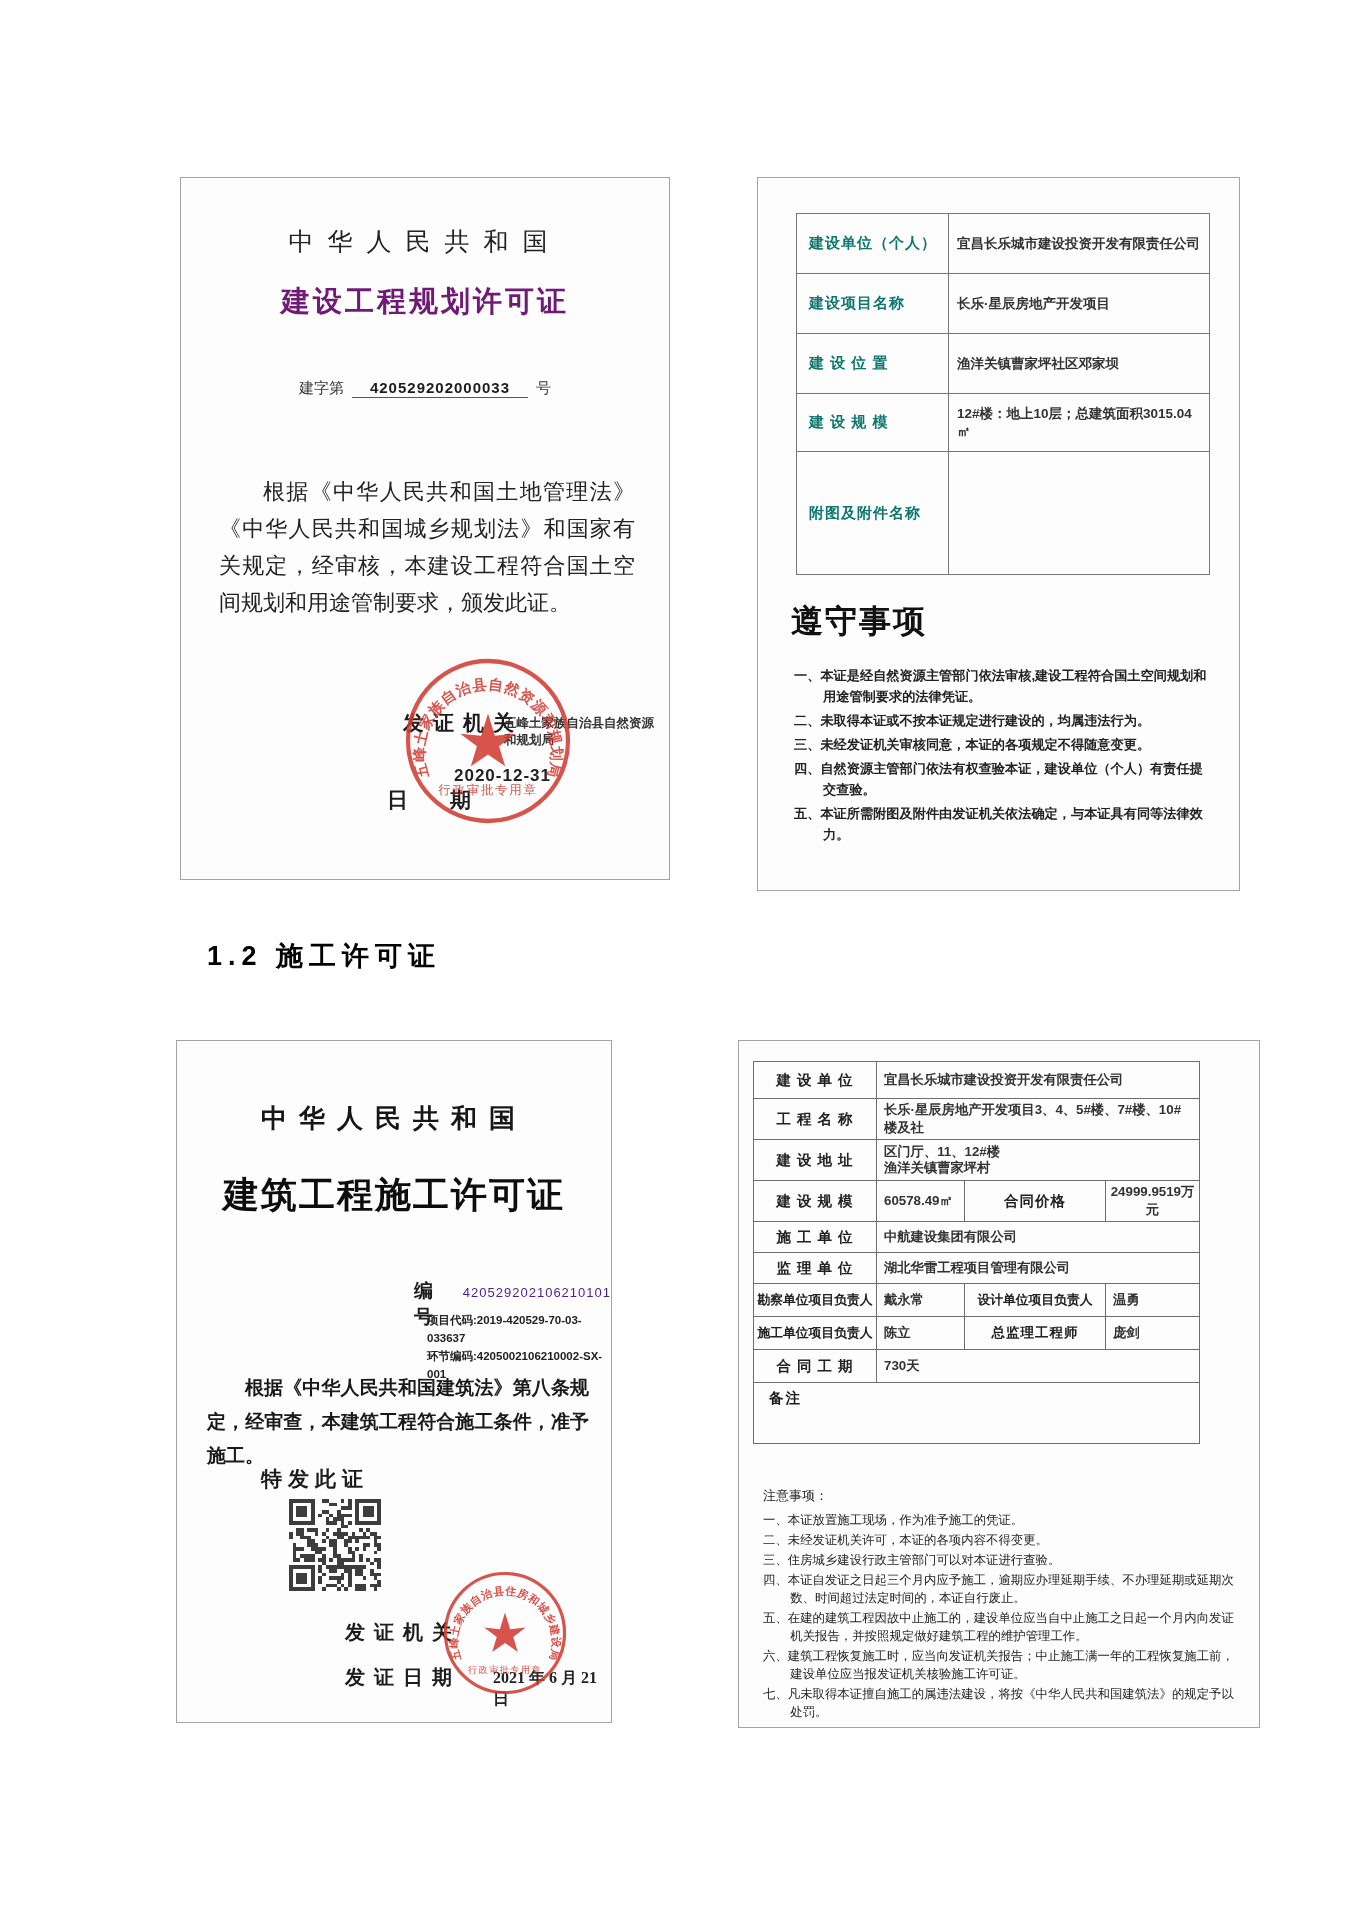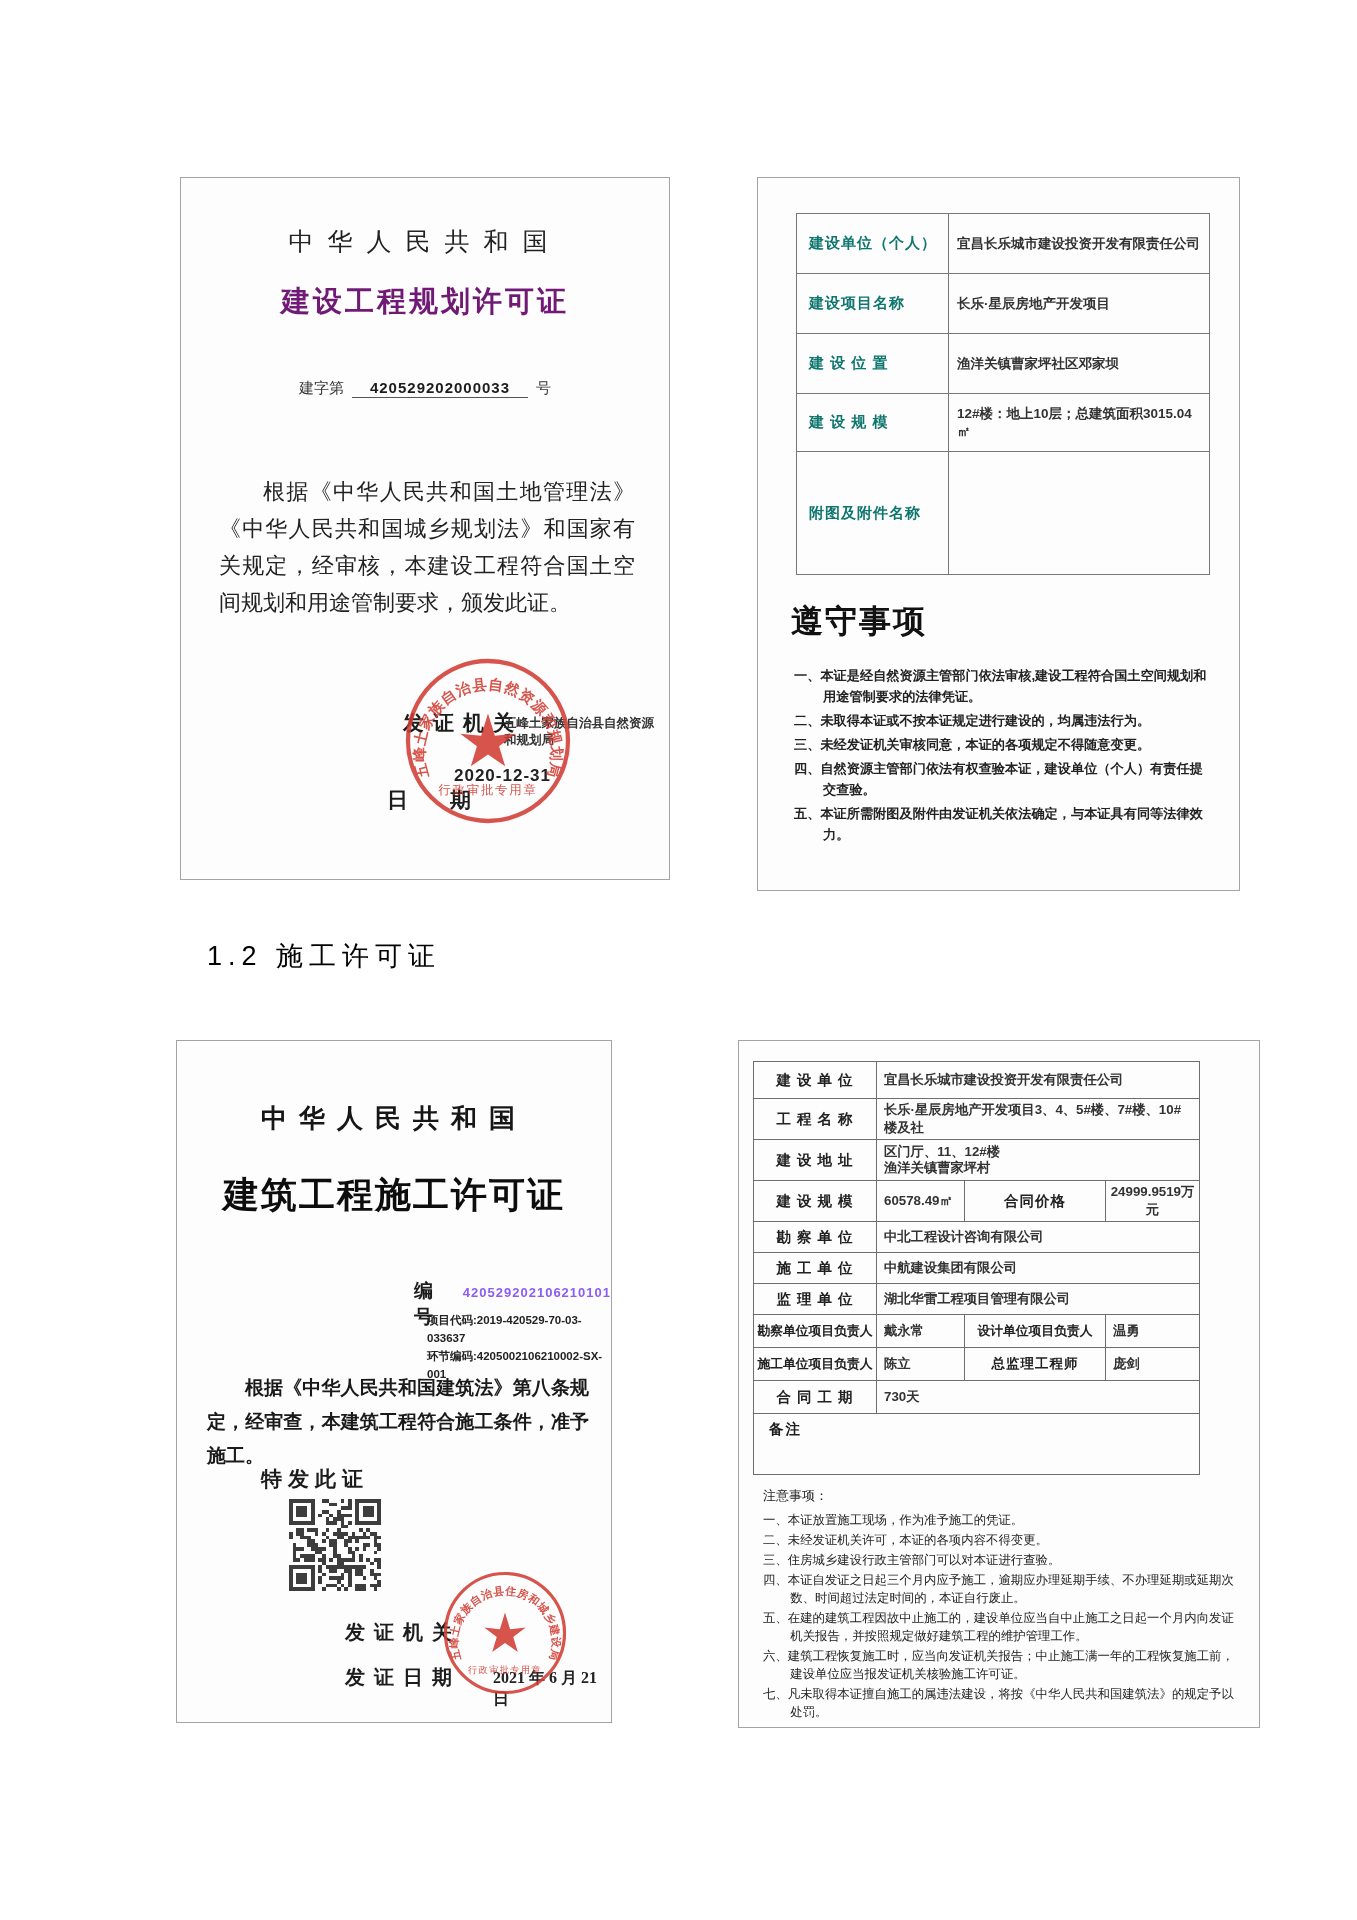--- a/index.html
+++ b/index.html
@@ -36,30 +36,30 @@
   .doc2{left:757px;top:177px;width:481px;height:712px;}
   .t2{position:absolute;left:38px;top:35px;width:414px;border-collapse:collapse;table-layout:fixed;}
   .t2 td{border:1px solid #777;vertical-align:middle;}
   .t2 .lb{width:138px;font-size:15px;font-weight:600;letter-spacing:1px;padding-left:12px;color:#0f766e;}
   .t2 .vl{font-size:13.5px;font-weight:600;color:#333;padding:4px 8px;}
   .d2-notice-title{left:33px;top:422px;font-size:32px;font-weight:bold;letter-spacing:2px;color:#111;}
   .d2-items{left:36px;top:487px;width:414px;font-size:13.2px;line-height:21px;color:#222;font-weight:600;}
   .hang{padding-left:2.2em;text-indent:-2.2em;margin-bottom:3px;}
 
   
-  .sec-head{position:absolute;left:207px;top:938px;margin:0;font-size:27px;font-weight:normal;
+  .sec-head{position:absolute;left:207px;top:938px;margin:0;font-size:27px;font-weight:bold;
             letter-spacing:6px;color:#000;}
 
   
   .doc3{left:176px;top:1040px;width:434px;height:681px;}
   .d3-country{top:60px;font-size:26px;font-weight:bold;letter-spacing:12px;color:#161616;}
   .d3-title{top:130px;font-size:36px;font-weight:bold;letter-spacing:2px;color:#0d0d0d;}
   .d3-no{left:237px;top:237px;display:flex;align-items:baseline;gap:12px;}
   .d3-no .lab{font-size:19px;font-weight:bold;letter-spacing:3px;}
-  .d3-no .val{font-size:13px;font-weight:bold;letter-spacing:1px;color:#8b5cf6;}
+  .d3-no .val{font-size:13px;font-weight:normal;letter-spacing:1px;color:#4c1d95;}
   .d3-codes{left:250px;top:270px;font-size:11.5px;font-weight:bold;line-height:18px;color:#222;}
   .d3-body{left:30px;top:330px;width:382px;font-size:19px;line-height:34px;text-indent:2em;
            text-align:justify;color:#1a1a1a;font-weight:600;}
   .d3-grant{left:84px;top:424px;font-size:21px;font-weight:bold;letter-spacing:6px;}
   .d3-qr{position:absolute;left:112px;top:458px;width:92px;height:92px;}
   .d3-issuer{left:168px;top:578px;font-size:20px;font-weight:bold;letter-spacing:2px;}
   .d3-datel{left:168px;top:623px;font-size:20px;font-weight:bold;letter-spacing:2px;}
   .d3-datev{left:316px;top:627px;font-size:16px;font-weight:600;color:#222;}
 
   
@@ -198,24 +198,20 @@
           <div>渔洋关镇曹家坪村</div>
         </td>
       </tr>
       <tr>
         <td class="lb" style="height:38px">建 设 规 模</td>
         <td class="vl">60578.49㎡</td>
         <td class="lb">合同价格</td>
         <td class="vl vlc">24999.9519万元</td>
       </tr>
       <tr>
-        <td class="lb" style="height:28px">勘 察 单 位</td>
-        <td class="vl" colspan="3">中北工程设计咨询有限公司</td>
-      </tr>
-      <tr>
         <td class="lb" style="height:28px">施 工 单 位</td>
         <td class="vl" colspan="3">中航建设集团有限公司</td>
       </tr>
       <tr>
         <td class="lb" style="height:28px">监 理 单 位</td>
         <td class="vl" colspan="3">湖北华雷工程项目管理有限公司</td>
       </tr>
       <tr>
         <td class="lbsm" style="height:30px">勘察单位项目负责人</td>
         <td class="vl">戴永常</td>

